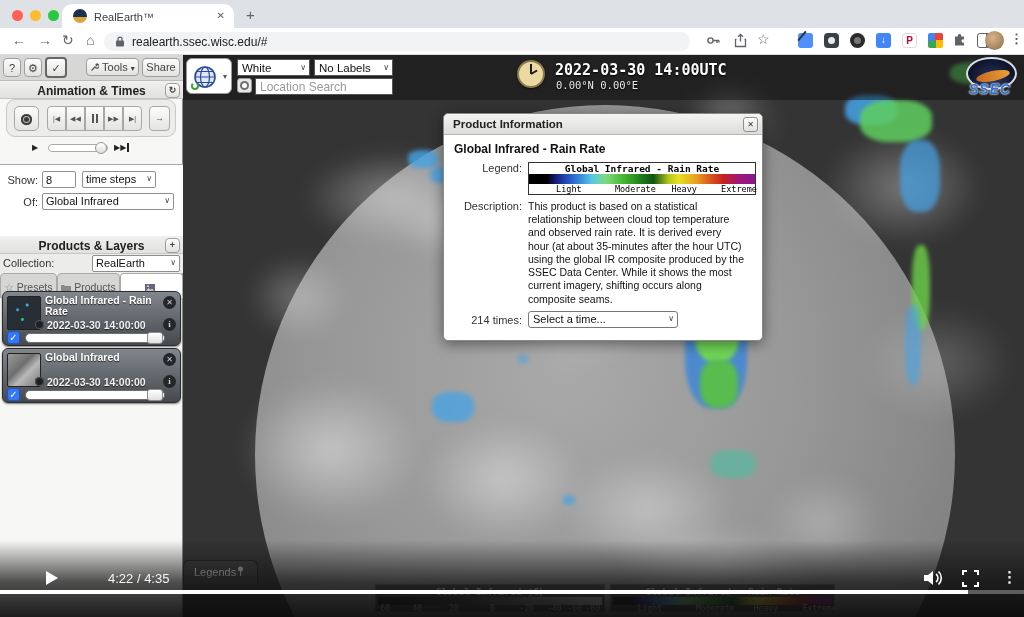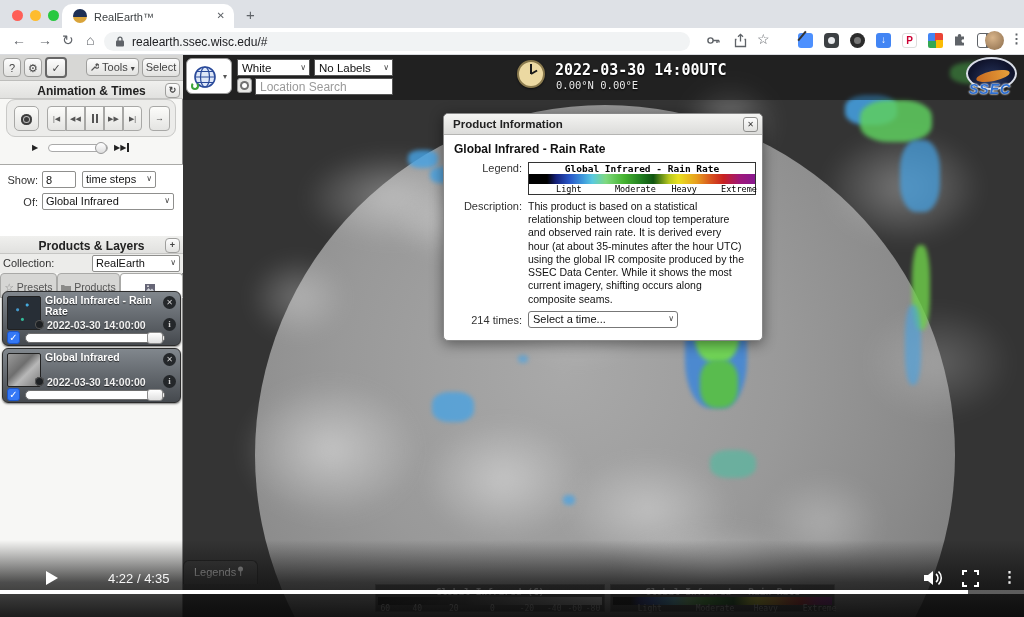--- a/index.html
+++ b/index.html
@@ -186,21 +186,21 @@
   <div id="sidebar">
     <div id="side-toolbar">
       <div class="btn abs" style="left:3px;top:3px;width:18px;height:19px;line-height:18px">?</div>
       <div class="btn abs" style="left:24px;top:3px;width:18px;height:19px;line-height:18px"><span>⚙</span></div>
       <div class="btn abs" style="left:45px;top:2px;width:22px;height:21px;line-height:19px;border:2px solid #666"><span>✓</span></div>
       <div class="btn abs" style="left:86px;top:3px;width:53px;height:18px;line-height:17px">
         <svg class="tick-ic" width="9" height="9" viewBox="0 0 12 12">
             <path d="M2 10L7 5M7 5a2.6 2.6 0 1 0 3.2-3.2L8.5 3.5 8 2 10 .8" fill="none" stroke="#555" stroke-width="1.5"></path>
           </svg><span>Tools</span> <span style="font-size:8px">▾</span>
       </div>
-      <div class="btn abs" style="left:142px;top:3px;width:38px;height:19px;line-height:17px"><span>Select</span></div>
+      <div class="btn abs" style="left:142px;top:3px;width:38px;height:19px;line-height:17px"><span>Share</span></div>
     </div>
 
     <div class="hdr" style="top:26px"><span>Animation &amp; Times</span>
       <div class="btn hdr-btn">↻</div>
     </div>
 
     <div id="anim-box">
       <div class="anim-btn" id="clock-btn"><span class="clock-glyph"></span></div>
       <div class="anim-btn grp" style="left:40px;border-radius:4px 0 0 4px">|◀</div>
       <div class="anim-btn grp" style="left:59px">◀◀</div>

